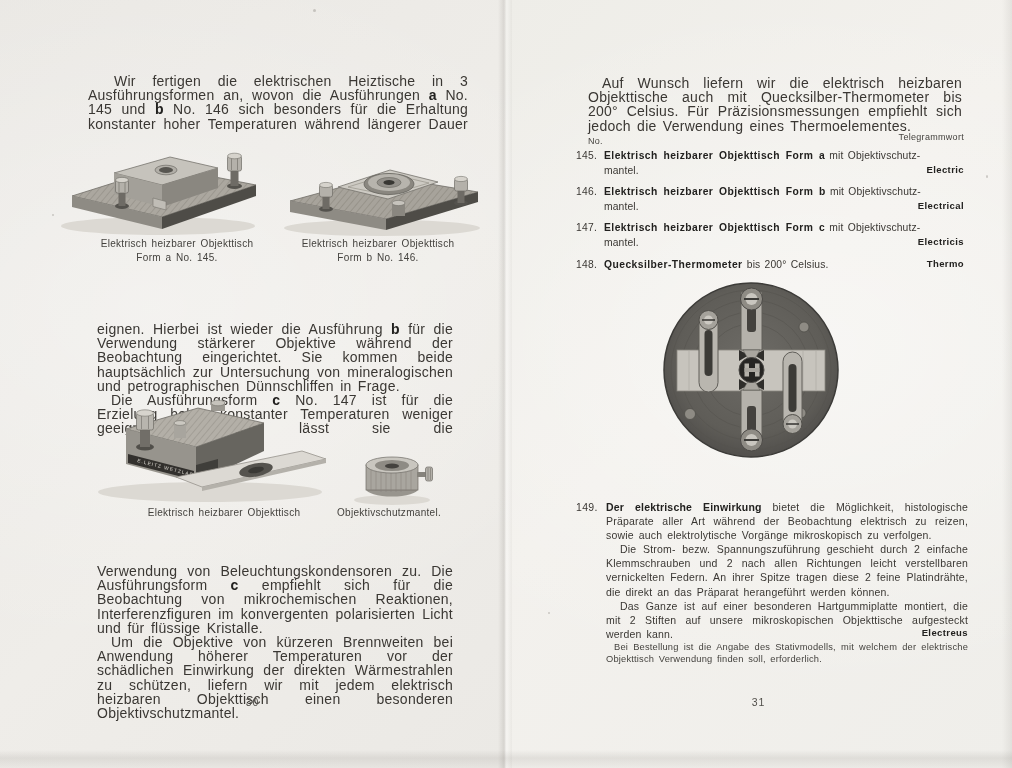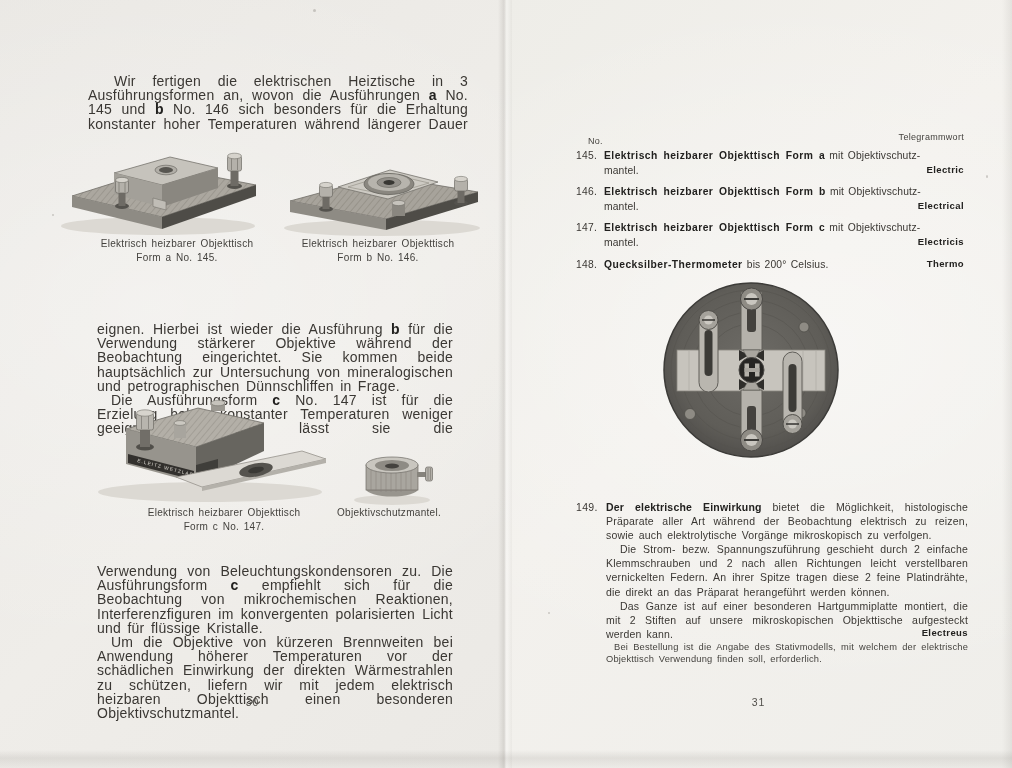--- a/index.html
+++ b/index.html
@@ -207,36 +207,38 @@
       <g>
         <rect x="69" y="27" width="9" height="5" fill="#86837c"></rect>
         <rect x="77.5" y="22" width="7" height="14" rx="2" fill="#b4b1aa" stroke="#6f6c66" stroke-width="0.7"></rect>
         <line x1="80" y1="23" x2="80" y2="35" stroke="#827f78" stroke-width="0.7"></line>
         <line x1="82.5" y1="23" x2="82.5" y2="35" stroke="#827f78" stroke-width="0.7"></line>
       </g>
     </svg>
 
     <div class="cap" style="left:108px;top:506px;width:232px;">
       <div>Elektrisch heizbarer Objekttisch</div>
-      <div>Form c No. 147.</div>
     </div>
     <div class="cap" style="left:330px;top:506px;width:118px;">
       <div>Objektivschutzmantel.</div>
     </div>
 
     <div class="para" style="left:97px;top:564px;width:356px;">
       <p><span>Verwendung von Beleuchtungskondensoren zu. Die Ausführungsform </span><b>c</b><span> empfiehlt sich für die Beobachtung von mikrochemischen Reaktionen, Interferenzfiguren im konvergenten polarisierten Licht und für flüssige Kristalle.</span></p>
       <p class="ind-sm"><span>Um die Objektive von kürzeren Brennweiten bei Anwendung höherer Temperaturen vor der schädlichen Einwirkung der direkten Wärmestrahlen zu schützen, liefern wir mit jedem elektrisch heizbaren Objekttisch einen besonderen Objektivschutzmantel.</span></p>
     </div>
 
     <div class="pnum" style="top:696px;">30</div>
   </div>
 
   <div class="pg pg-right">
 
+    <div class="para" style="left:83px;top:76px;width:374px;">
+      <p class="ind-sm"><span>Auf Wunsch liefern wir die elektrisch heizbaren Objekttische auch mit Quecksilber-Thermometer bis 200° Celsius. Für Präzisionsmessungen empfiehlt sich jedoch die Verwendung eines Thermoelementes.</span></p>
+    </div>
 
     <div class="colhdr" style="left:71px;top:136px;padding-left:12px;">No.</div>
     <div class="colhdr" style="left:300px;top:132px;width:159px;text-align:right;">Telegrammwort</div>
 
     <div class="items">
       <div class="item">
         <span class="num">145.</span>
         <span class="itext"><b>Elektrisch heizbarer Objekttisch Form a</b><span> mit Objektivschutz-</span><br><span>mantel.</span></span>
         <span class="tword">Electric</span>
       </div>

